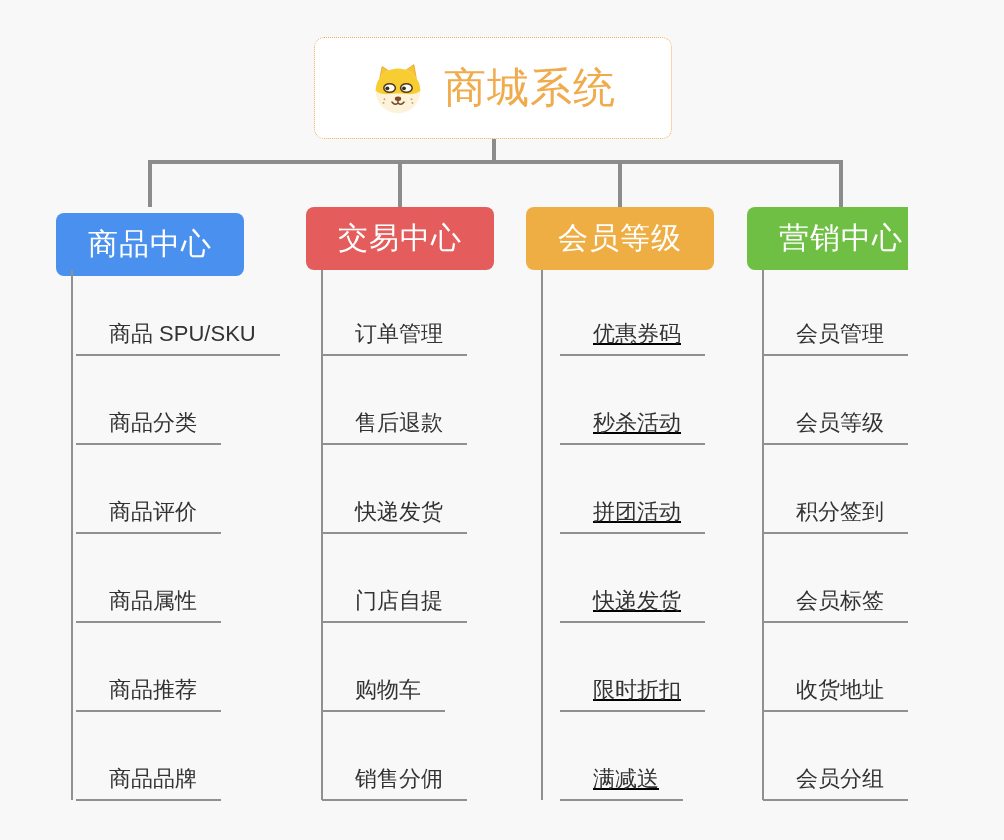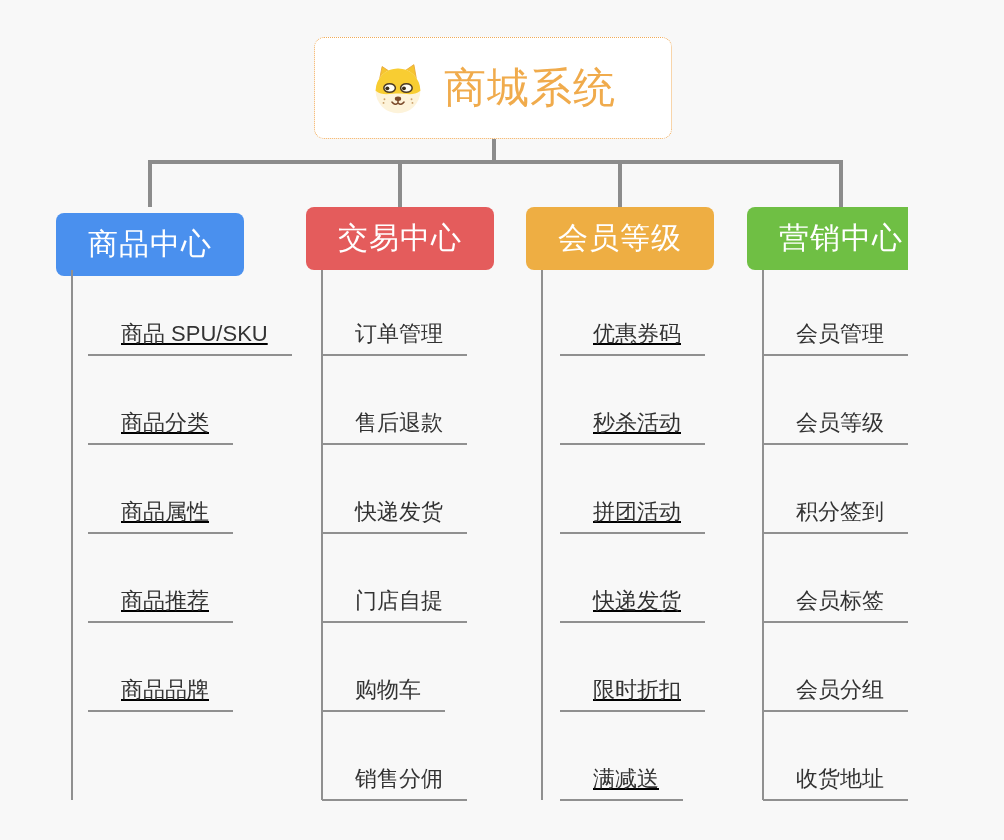--- a/index.html
+++ b/index.html
@@ -121,26 +121,29 @@
     </svg>
     <span class="root-label">商城系统</span>
   </div>
 
   <div id="branches">
       <div class="conn" style="left: 148px; top: 160px; width: 4px; height: 47px;"></div>
       <div class="branch-header" style="left: 56px; background: rgb(74, 144, 238); margin-top: 6px;">
         <span>商品中心</span>
       </div>
       <div class="spine" style="left: 71px;"></div>
-      <div class="leaf-col" style="left: 88px; text-decoration: underline;">
+      <div class="leaf-col" style="left: 76px;">
         <div class="leaf">
           <span>商品 SPU/SKU</span>
         </div>
         <div class="leaf">
           <span>商品分类</span>
+        </div>
+        <div class="leaf">
+          <span>商品评价</span>
         </div>
         <div class="leaf">
           <span>商品属性</span>
         </div>
         <div class="leaf">
           <span>商品推荐</span>
         </div>
         <div class="leaf">
           <span>商品品牌</span>
         </div>
@@ -207,21 +210,21 @@
         <div class="leaf">
           <span>会员等级</span>
         </div>
         <div class="leaf">
           <span>积分签到</span>
         </div>
         <div class="leaf">
           <span>会员标签</span>
         </div>
         <div class="leaf">
+          <span>收货地址</span>
+        </div>
+        <div class="leaf">
           <span>会员分组</span>
         </div>
-        <div class="leaf">
-          <span>收货地址</span>
-        </div>
       </div>
     </div>
 
 </div>
 
 </body></html>

